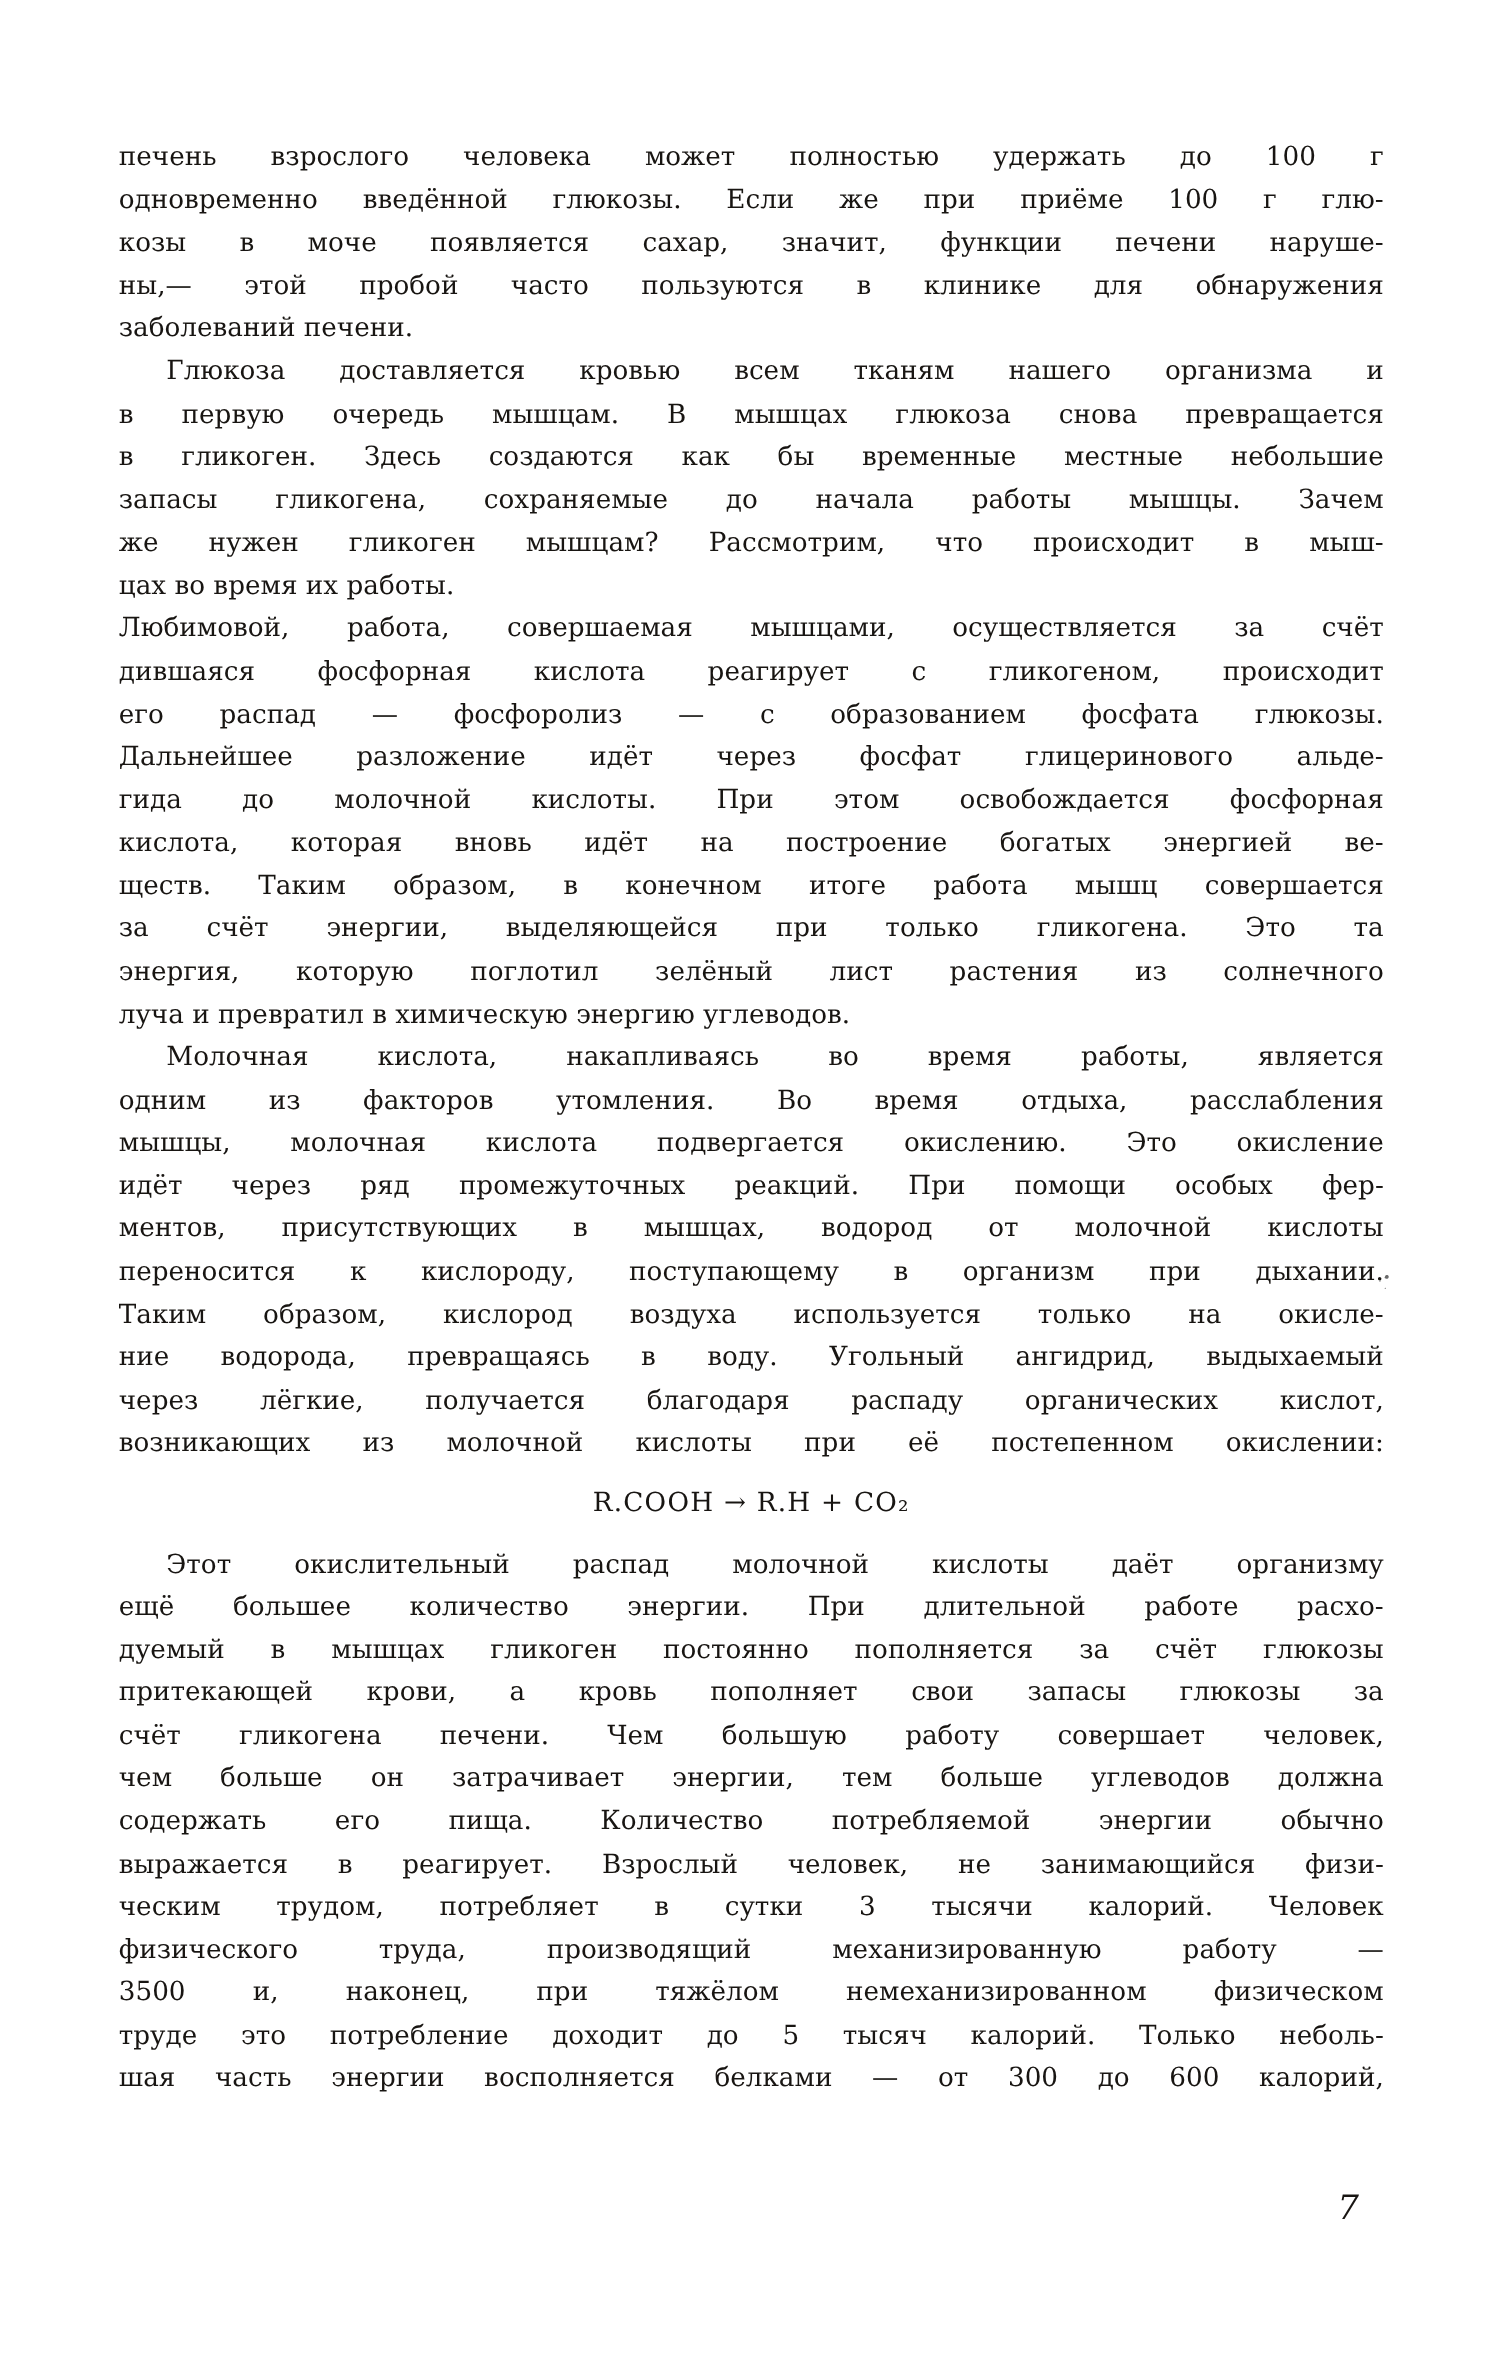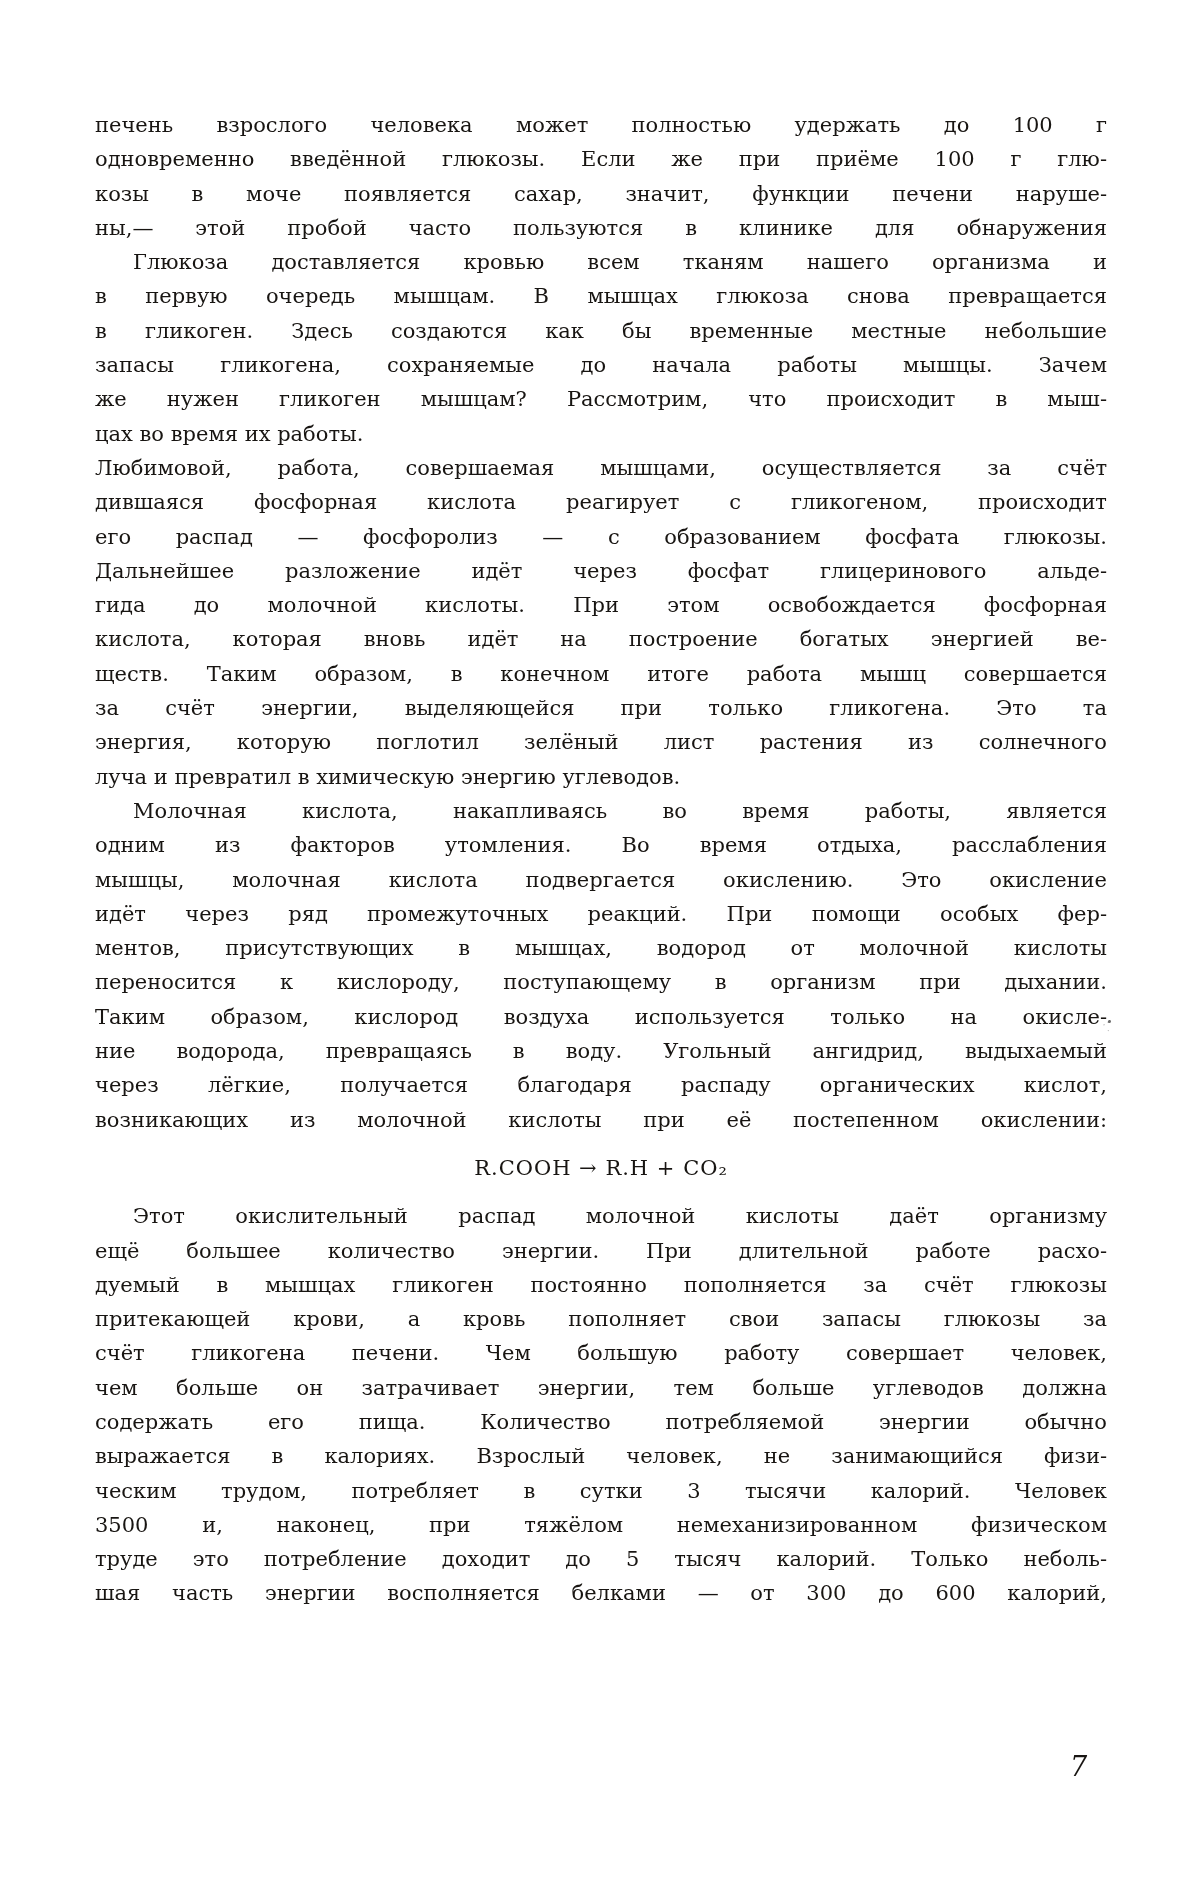--- a/index.html
+++ b/index.html
@@ -65,20 +65,21 @@
 </head>
 <body>
 
 <div class="page">
   <div class="text-block">
       <div class="para">
         <div class="line">печень взрослого человека может полностью удержать до 100 г</div>
         <div class="line">одновременно введённой глюкозы. Если же при приёме 100 г глю-</div>
         <div class="line">козы в моче появляется сахар, значит, функции печени наруше-</div>
         <div class="line">ны,— этой пробой часто пользуются в клинике для обнаружения</div>
+        <div class="line short">заболеваний печени.</div>
       </div>
       <div class="para">
         <div class="line indent">Глюкоза доставляется кровью всем тканям нашего организма и</div>
         <div class="line">в первую очередь мышцам. В мышцах глюкоза снова превращается</div>
         <div class="line">в гликоген. Здесь создаются как бы временные местные небольшие</div>
         <div class="line">запасы гликогена, сохраняемые до начала работы мышцы. Зачем</div>
         <div class="line">же нужен гликоген мышцам? Рассмотрим, что происходит в мыш-</div>
         <div class="line short">цах во время их работы.</div>
       </div>
       <div class="para">
@@ -107,22 +108,23 @@
       </div>
       <div class="formula">R.COOH → R.H + CO₂</div>
       <div class="para">
         <div class="line indent">Этот окислительный распад молочной кислоты даёт организму</div>
         <div class="line">ещё большее количество энергии. При длительной работе расхо-</div>
         <div class="line">дуемый в мышцах гликоген постоянно пополняется за счёт глюкозы</div>
         <div class="line">притекающей крови, а кровь пополняет свои запасы глюкозы за</div>
         <div class="line">счёт гликогена печени. Чем большую работу совершает человек,</div>
         <div class="line">чем больше он затрачивает энергии, тем больше углеводов должна</div>
         <div class="line">содержать его пища. Количество потребляемой энергии обычно</div>
-        <div class="line">выражается в калориях. Взрослый человек, не занимающийся физи-</div>
+        <div class="line">выражается в реагирует. Взрослый человек, не занимающийся физи-</div>
         <div class="line">ческим трудом, потребляет в сутки 3 тысячи калорий. Человек</div>
+        <div class="line">физического труда, производящий механизированную работу —</div>
         <div class="line">3500 и, наконец, при тяжёлом немеханизированном физическом</div>
         <div class="line">труде это потребление доходит до 5 тысяч калорий. Только неболь-</div>
         <div class="line">шая часть энергии восполняется белками — от 300 до 600 калорий,</div>
       </div>
     </div>
   <span class="ink-speck"></span>
   <div class="page-number">7</div>
 </div>
 
 </body></html>

